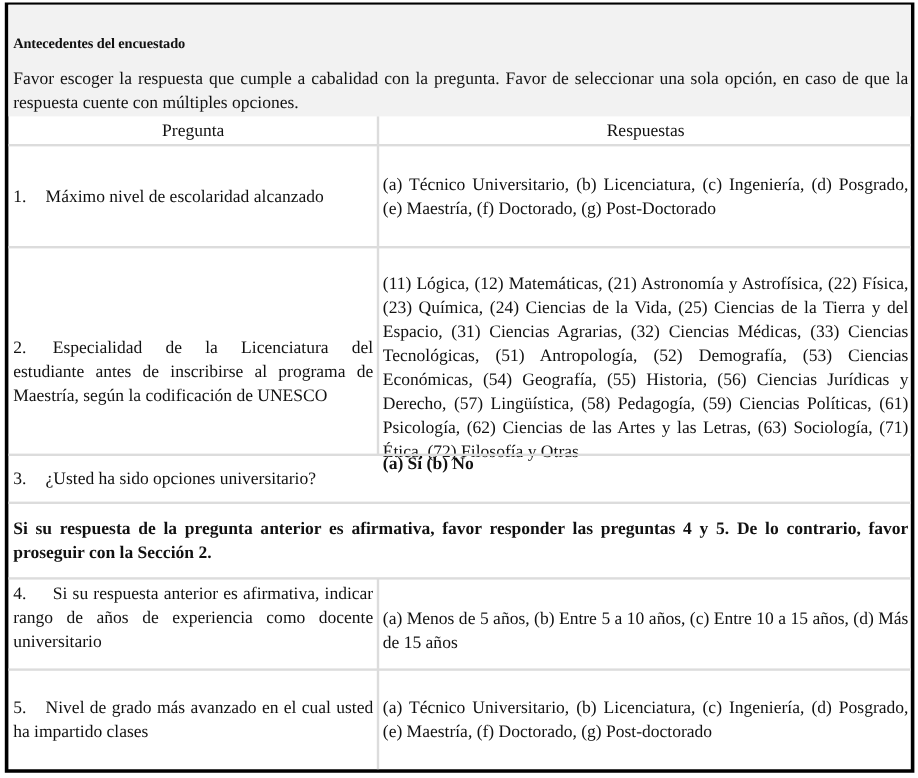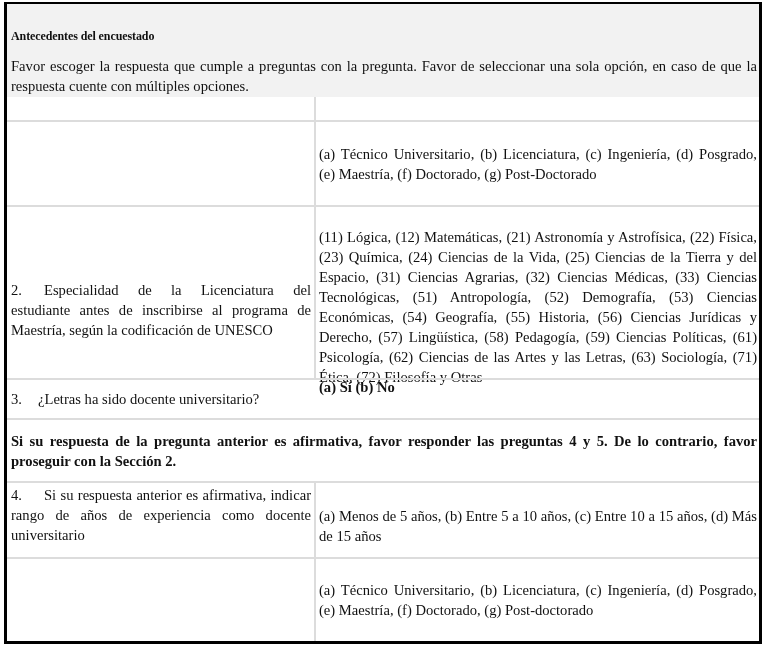--- a/index.html
+++ b/index.html
@@ -102,59 +102,71 @@
       width: 27px;
     }
   </style>
 </head>
 <body>
 
 <div class="frame">
 
   <div class="section-head">
     <div class="section-title">Antecedentes del encuestado</div>
-    <div class="section-instructions">Favor escoger la respuesta que cumple a preguntas con la pregunta.  Favor de seleccionar una sola opción, en caso de que la respuesta cuente con múltiples opciones.</div>
+    <div class="section-instructions">Favor escoger la respuesta que cumple a cabalidad con la pregunta.  Favor de seleccionar una sola opción, en caso de que la respuesta cuente con múltiples opciones.</div>
   </div>
 
   <div class="vline" style="top:93px; height:283px;"></div>
   <div class="vline" style="top:478px; height:159px;"></div>
 
+  <div class="cell cell-left center" style="top:93px; height:23px;">
+    <span class="txt">Pregunta</span>
+  </div>
+  <div class="cell cell-right center" style="top:93px; height:23px;">
+    <span class="txt">Respuestas</span>
+  </div>
   <div class="hline" style="top:116px;"></div>
 
+  <div class="cell cell-left" style="top:118px; height:83px;">
+    <span class="txt"><span class="qnum">1.</span><span>Máximo nivel de escolaridad alcanzado</span></span>
+  </div>
   <div class="cell cell-right" style="top:118px; height:83px;">
     <span class="txt">(a)   Técnico Universitario, (b) Licenciatura, (c) Ingeniería, (d) Posgrado, (e) Maestría,  (f) Doctorado, (g) Post-Doctorado</span>
   </div>
   <div class="hline" style="top:201px;"></div>
 
   <div class="cell cell-left" style="top:203px; height:206px;">
     <span class="txt"><span class="qnum" style="width:33px;">2.</span><span>Especialidad de la Licenciatura del estudiante antes de inscribirse al programa de Maestría, según la codificación de UNESCO</span></span>
   </div>
   <div class="cell cell-right" style="top:193px; height:220px;">
     <span class="txt">(11) Lógica, (12) Matemáticas, (21) Astronomía y Astrofísica, (22) Física, (23) Química, (24) Ciencias de la Vida, (25) Ciencias de la Tierra y del Espacio, (31) Ciencias Agrarias, (32) Ciencias Médicas, (33) Ciencias Tecnológicas, (51) Antropología, (52) Demografía, (53) Ciencias Económicas, (54) Geografía, (55) Historia, (56) Ciencias Jurídicas y Derecho, (57) Lingüística, (58) Pedagogía, (59) Ciencias Políticas, (61) Psicología, (62) Ciencias de las Artes y las Letras, (63) Sociología,  (71) Ética,  (72) Filosofía y Otras</span>
   </div>
   <div class="hline" style="top:374px;"></div>
 
   <div class="cell cell-left" style="top:376px; height:38px;">
-    <span class="txt"><span class="qnum">3.</span><span>¿Letras ha sido docente universitario?</span></span>
+    <span class="txt"><span class="qnum">3.</span><span>¿Usted ha sido opciones universitario?</span></span>
   </div>
   <div class="cell cell-right" style="top:372px; height:22px;font-weight:bold;">
     <span class="txt">(a)   Sí  (b) No</span>
   </div>
   <div class="hline" style="top:414px;"></div>
 
   <div class="cell cell-full" style="top:416px; height:61px;">
     <span class="txt">Si su respuesta de la pregunta anterior es afirmativa, favor responder las preguntas 4 y 5.  De lo contrario, favor proseguir con la Sección 2.</span>
   </div>
   <div class="hline" style="top:477px;"></div>
 
   <div class="cell cell-left" style="top:479px; height:64px;">
     <span class="txt"><span class="qnum" style="width:33px;">4.</span><span>Si su respuesta anterior es afirmativa, indicar rango de años de experiencia como docente universitario</span></span>
   </div>
   <div class="cell cell-right" style="top:479px; height:86px;">
     <span class="txt">(a)   Menos de 5 años, (b) Entre 5 a 10 años, (c) Entre 10 a 15 años, (d) Más de 15 años</span>
   </div>
   <div class="hline" style="top:553px;"></div>
 
+  <div class="cell cell-left" style="top:555px; height:82px;">
+    <span class="txt"><span class="qnum">5.</span><span>Nivel de grado más avanzado en el cual usted ha impartido clases</span></span>
+  </div>
   <div class="cell cell-right" style="top:555px; height:82px;">
     <span class="txt">(a)   Técnico Universitario, (b) Licenciatura, (c) Ingeniería, (d) Posgrado, (e) Maestría,  (f) Doctorado, (g) Post-doctorado</span>
   </div>
 
 </div>
 
 </body></html>

